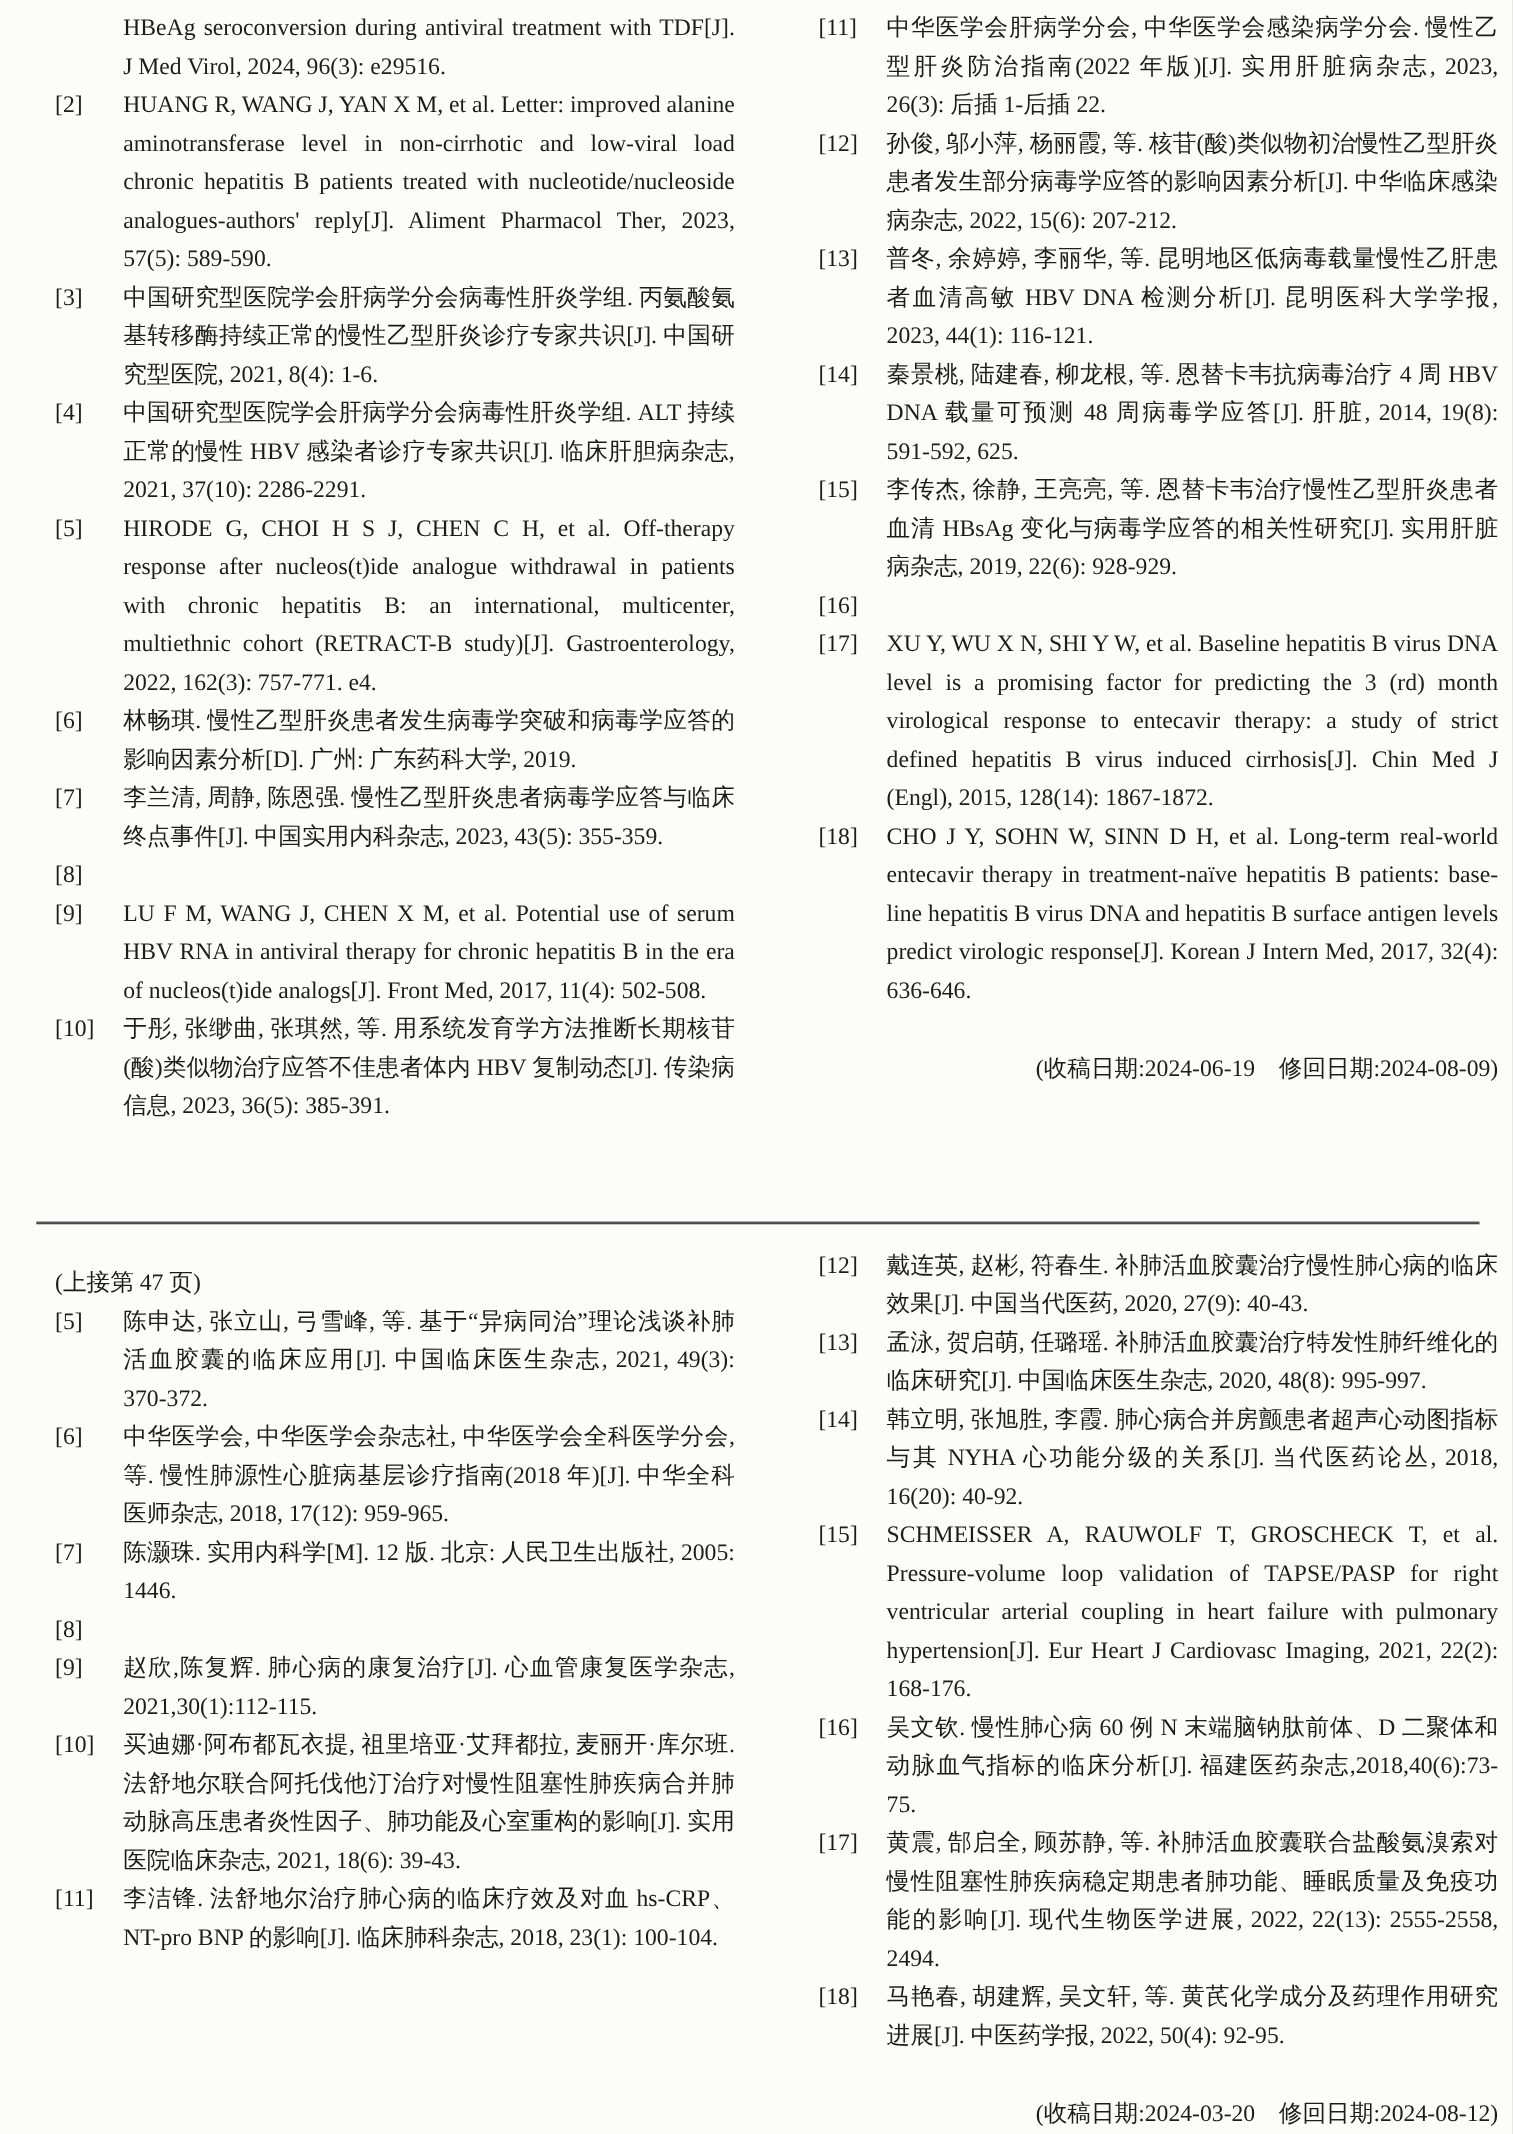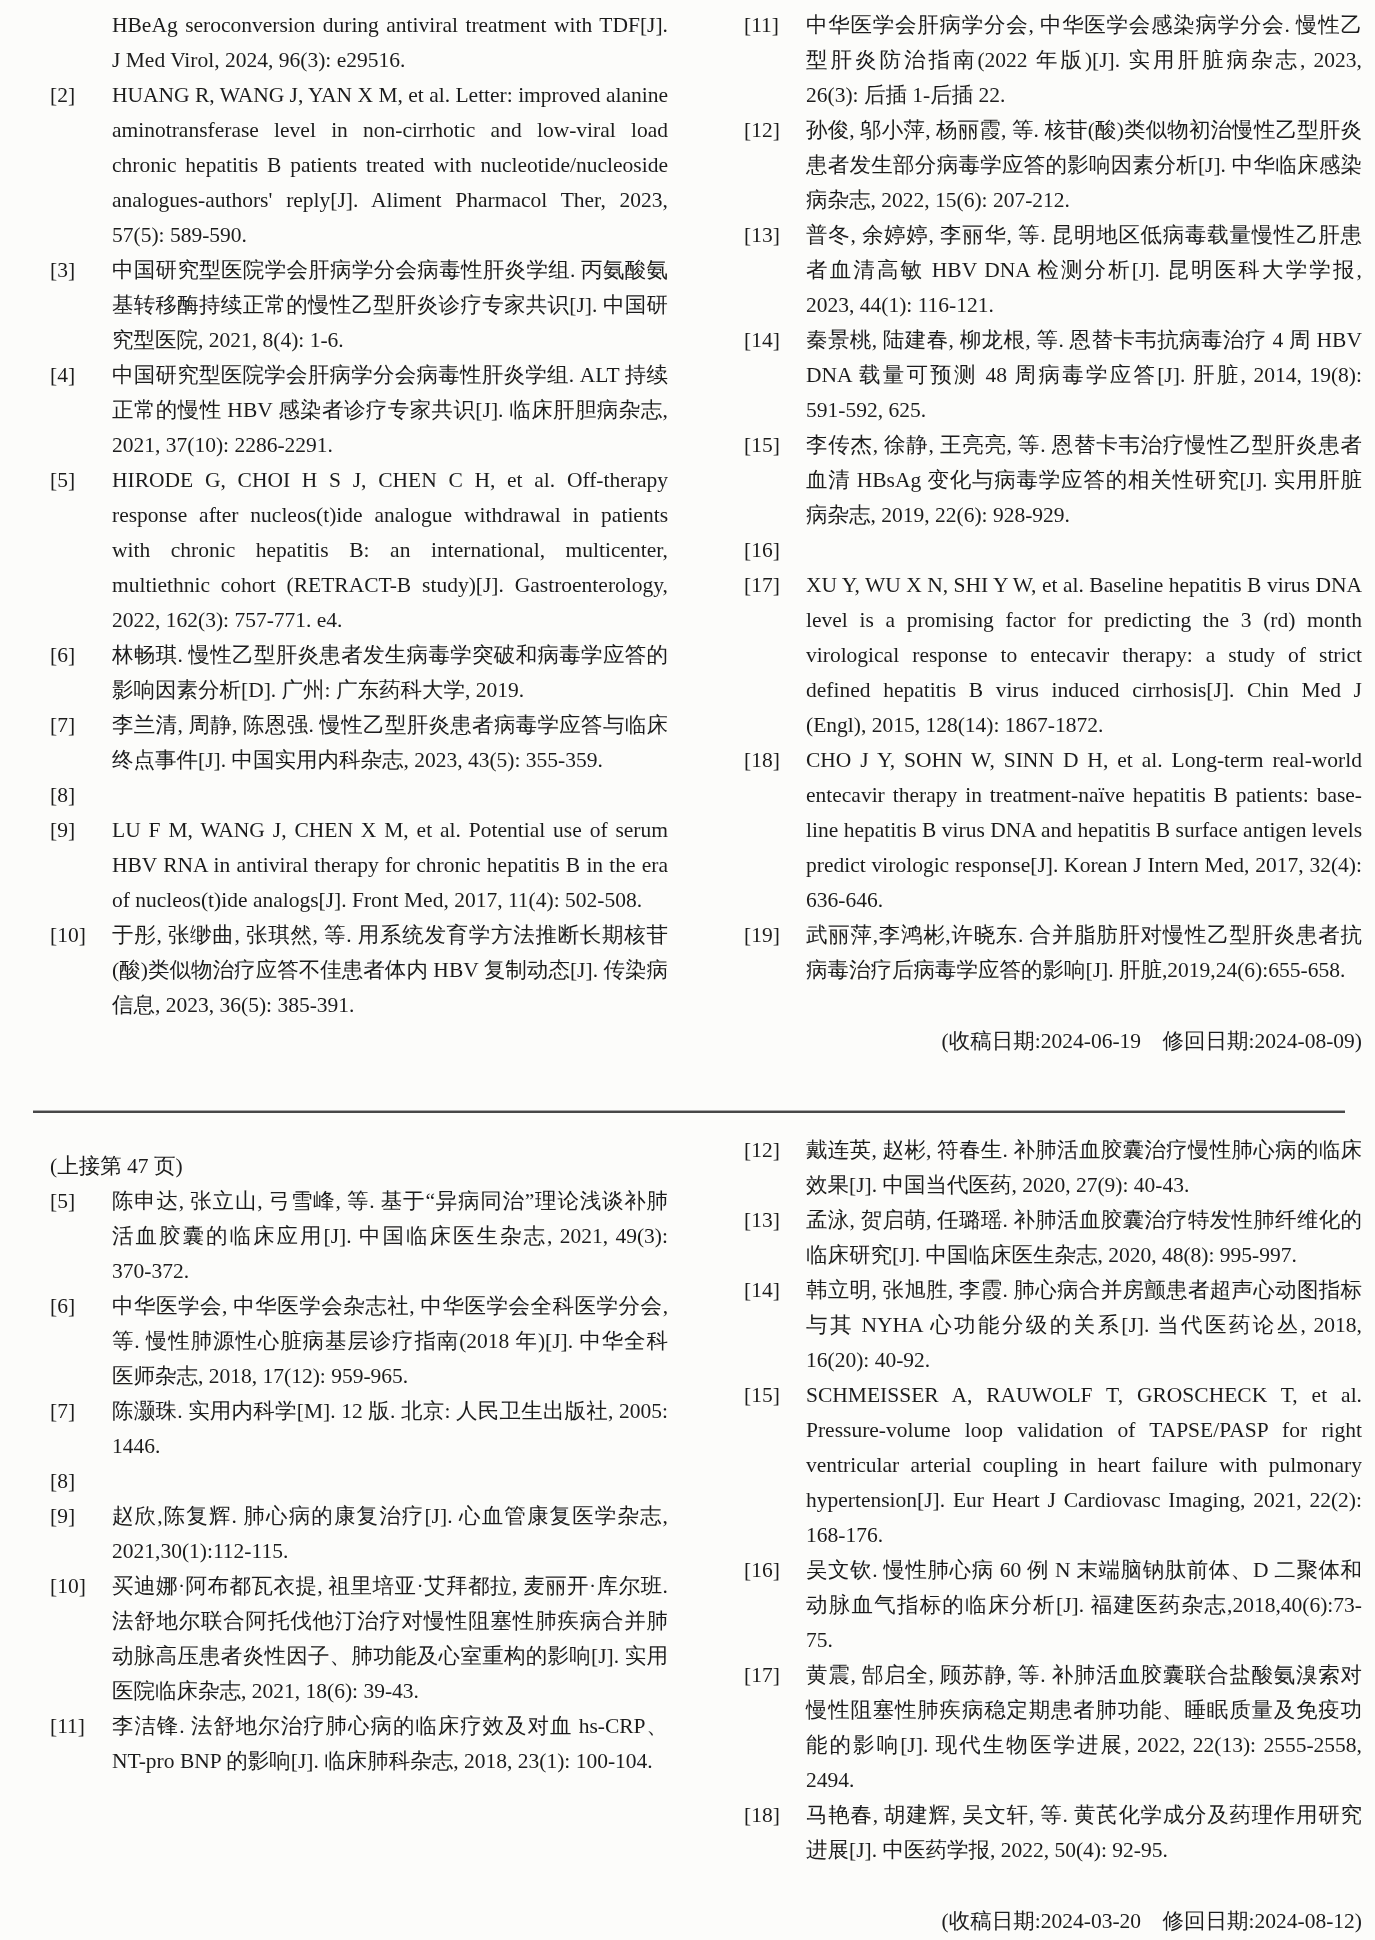--- a/index.html
+++ b/index.html
@@ -122,24 +122,20 @@
           <div class="ref">
             <span class="num">[17]</span>
             <span class="txt">XU Y, WU X N, SHI Y W, et al. Baseline hepatitis B virus DNA level is a promising factor for predicting the 3 (rd) month virological response to entecavir therapy: a study of strict defined hepatitis B virus induced cirrhosis[J]. Chin Med J (Engl), 2015, 128(14): 1867-1872.</span>
           </div>
 
           <div class="ref">
             <span class="num">[18]</span>
             <span class="txt">CHO J Y, SOHN W, SINN D H, et al. Long-term real-world entecavir therapy in treatment-naïve hepatitis B patients: base-line hepatitis B virus DNA and hepatitis B surface antigen levels predict virologic response[J]. Korean J Intern Med, 2017, 32(4): 636-646.</span>
           </div>
 
-          <div class="ref">
-            <span class="num">[19]</span>
-            <span class="txt">武丽萍,李鸿彬,许晓东. 合并脂肪肝对慢性乙型肝炎患者抗病毒治疗后病毒学应答的影响[J]. 肝脏,2019,24(6):655-658.</span>
-          </div>
         </div>
       <div class="dates">(收稿日期:2024-06-19 修回日期:2024-08-09)</div>
     </div>
   </div>
 
   <div class="divider"></div>
 
   <div class="cols">
     <div class="col">
       <div class="note">(上接第 47 页)</div>

